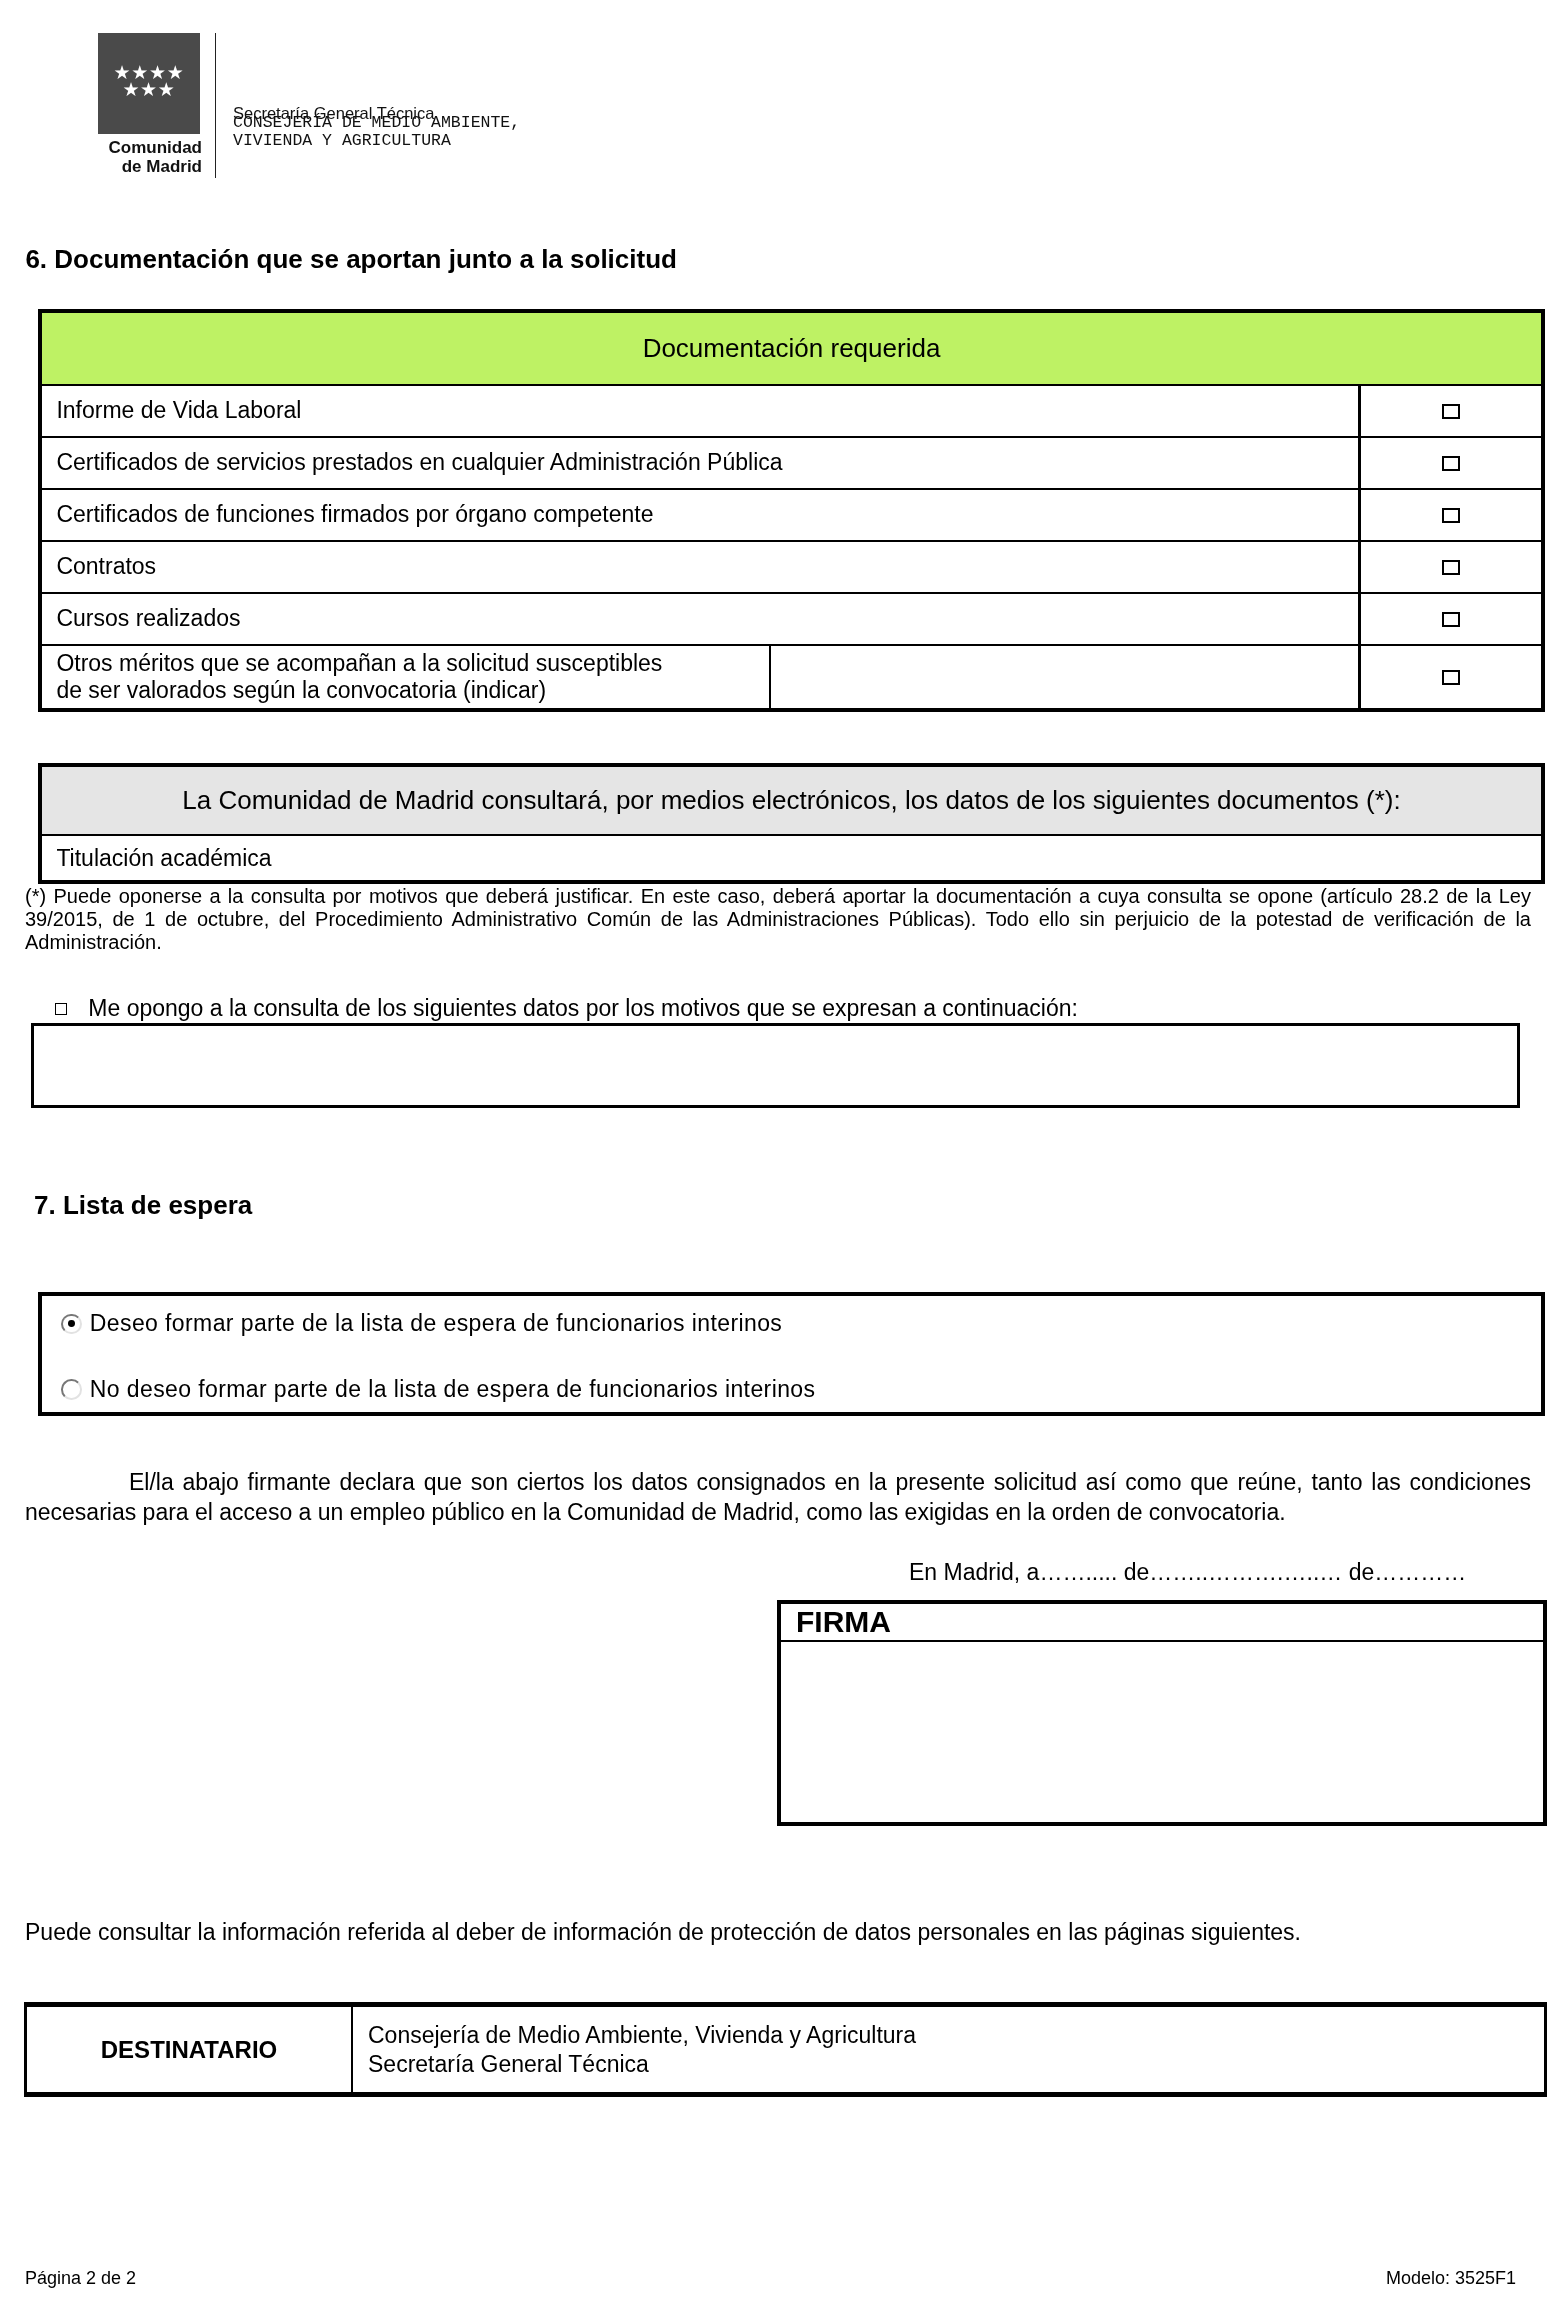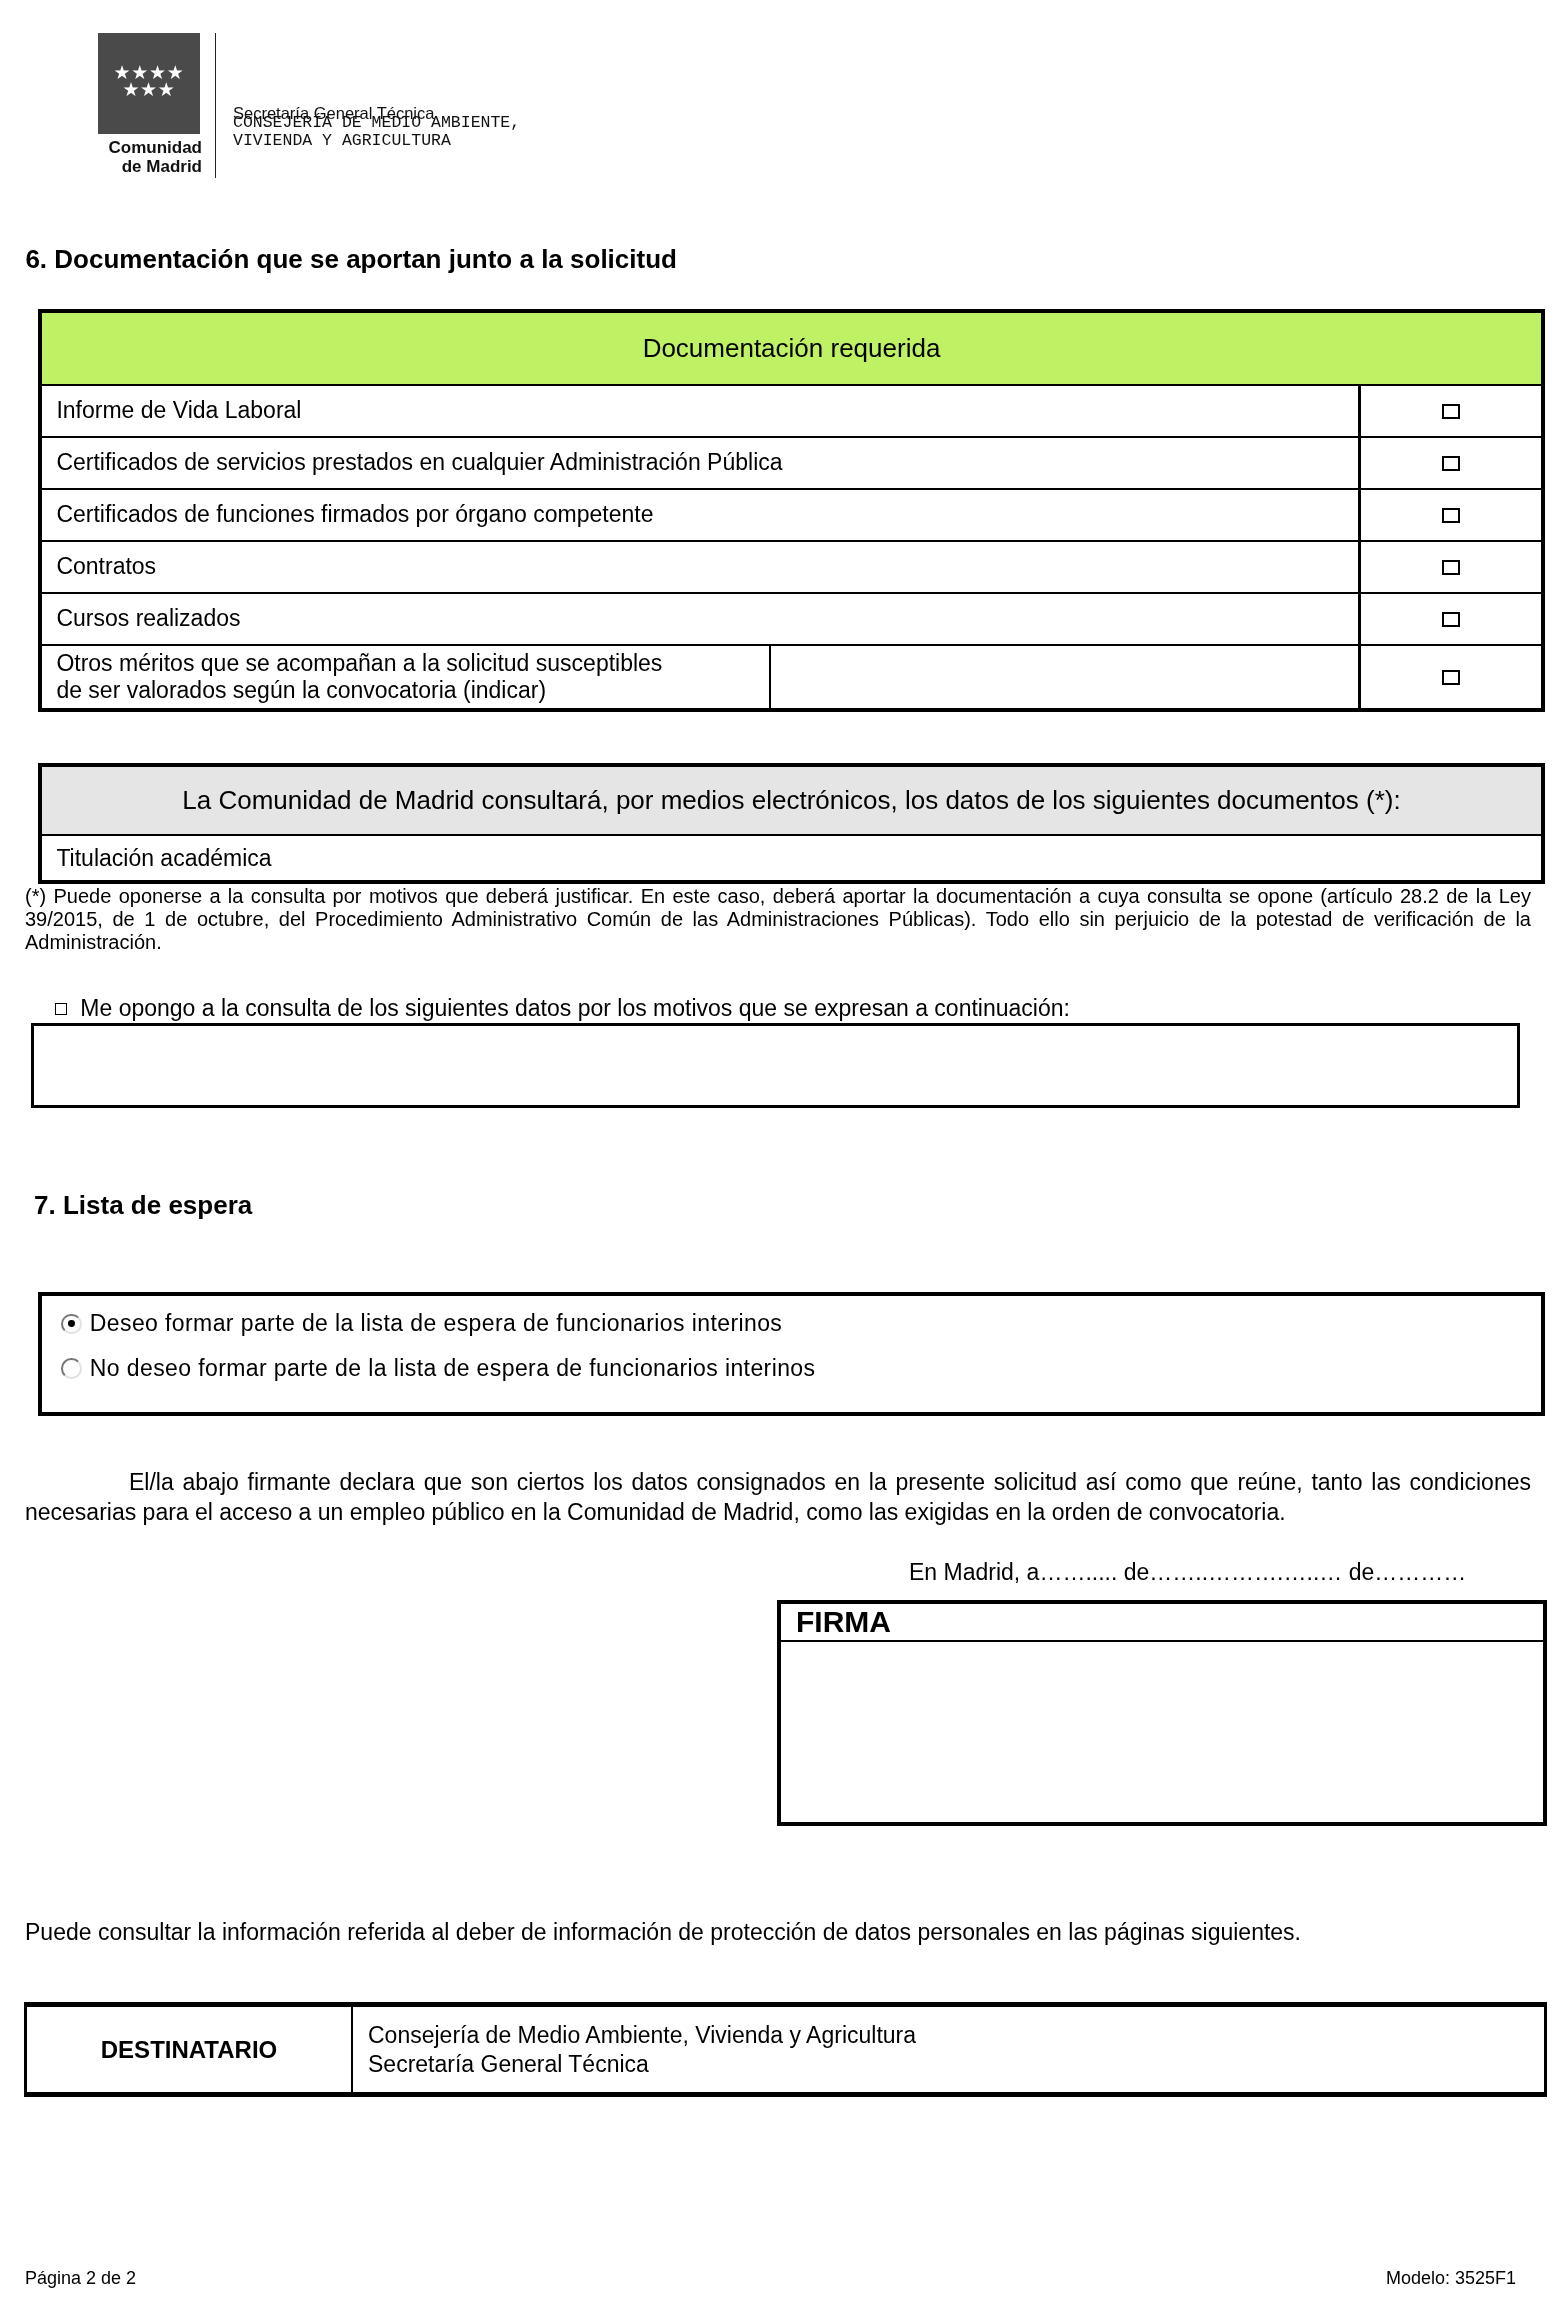--- a/index.html
+++ b/index.html
@@ -29,21 +29,21 @@
   .doc-cell-check { width: 180px; border-left: 3.4px solid #000; display: flex; align-items: center; justify-content: center; }
   .chk { width: 18px; height: 15px; border: 2.1px solid #000; box-sizing: border-box; background: #fff; cursor: pointer; }
 
   
   .consult-table { left: 38px; top: 763px; width: 1507px; border: 4.1px solid #000; box-sizing: border-box; }
   .consult-head { height: 67px; background: #e5e5e5; border-bottom: 2.7px solid #000; display: flex; align-items: center; justify-content: center; font-size: 26px; }
   .consult-row { height: 44px; display: flex; align-items: center; padding-left: 14.4px; font-size: 23px; }
 
   .note { left: 25px; top: 885px; width: 1506px; font-size: 20px; line-height: 23px; text-align: justify; }
 
-  .oppose-line { left: 55px; top: 995px; font-size: 23px; line-height: 27.4px; display: flex; align-items: center; gap: 13px; }
+  .oppose-line { left: 55px; top: 995px; font-size: 23px; line-height: 27.4px; display: flex; align-items: center; gap: 21px; }
   .oppose-chk { width: 12.3px; height: 12.3px; border: 1.4px solid #000; box-sizing: border-box; display: inline-block; cursor: pointer; }
   .oppose-box { left: 31px; top: 1023px; width: 1489px; height: 85px; border: 3.4px solid #000; box-sizing: border-box; }
 
   
   .wait-box { left: 38px; top: 1292px; width: 1507px; height: 124px; border: 4.1px solid #000; box-sizing: border-box; }
   .radio-row { position: absolute; left: 19px; display: flex; align-items: center; gap: 8.2px; font-size: 23px; letter-spacing: 0.4px; cursor: pointer; }
   .radio { width: 20.6px; height: 20.6px; border-radius: 50%; box-sizing: border-box; position: relative;
            border: 2.1px solid; border-color: #777 #e2e2e2 #e2e2e2 #777; background: #fff; }
   .radio.checked::after { content: ""; position: absolute; left: 4.8px; top: 4.8px; width: 6.9px; height: 6.9px; border-radius: 50%; background: #000; }
 
@@ -142,21 +142,21 @@
 </div>
 <div class="abs oppose-box"></div>
 
 <h2 class="section" style="left:34px; top:1190px;">7. Lista de espera</h2>
 
 <div class="abs wait-box">
   <div class="radio-row" style="top:14.4px;">
     <span class="radio checked"></span>
     <span>Deseo formar parte de la lista de espera de funcionarios interinos</span>
   </div>
-  <div class="radio-row" style="top:59px;">
+  <div class="radio-row" style="top:80px;">
     <span class="radio"></span>
     <span>No deseo formar parte de la lista de espera de funcionarios interinos</span>
   </div>
 </div>
 
 <div class="abs declaration"><span class="indent"></span><span>El/la abajo firmante declara que son ciertos los datos consignados en la presente solicitud así como que reúne, tanto las condiciones necesarias para el acceso a un empleo público en la Comunidad de Madrid, como las exigidas en la orden de convocatoria.</span></div>
 <div class="abs place-date">En Madrid, a……..... de……..……….…..… de…………</div>
 
 <div class="abs firma-box">
   <div class="firma-head">FIRMA</div>

